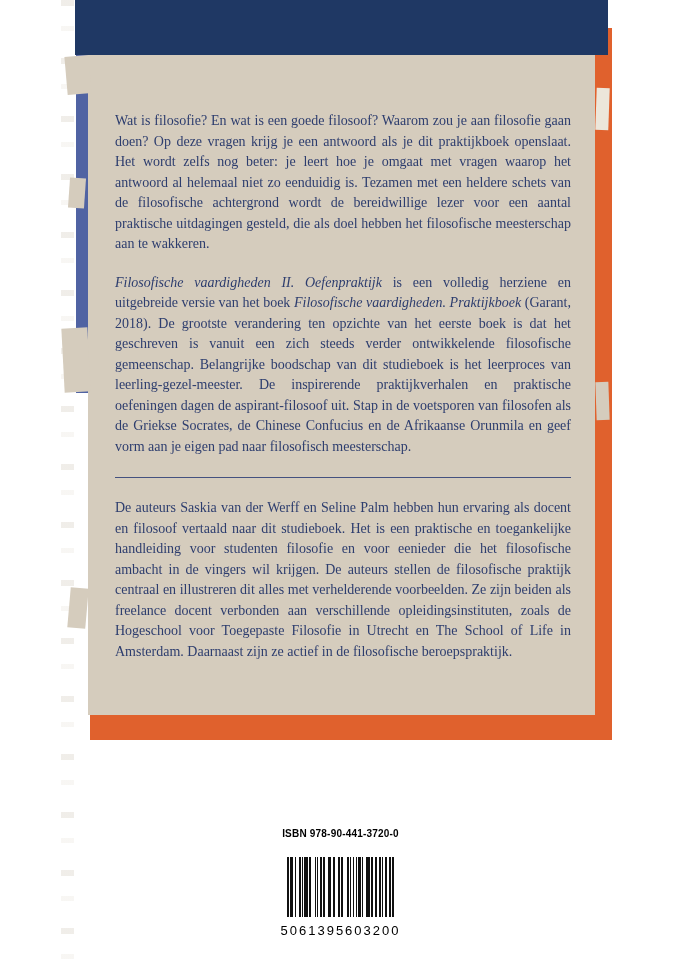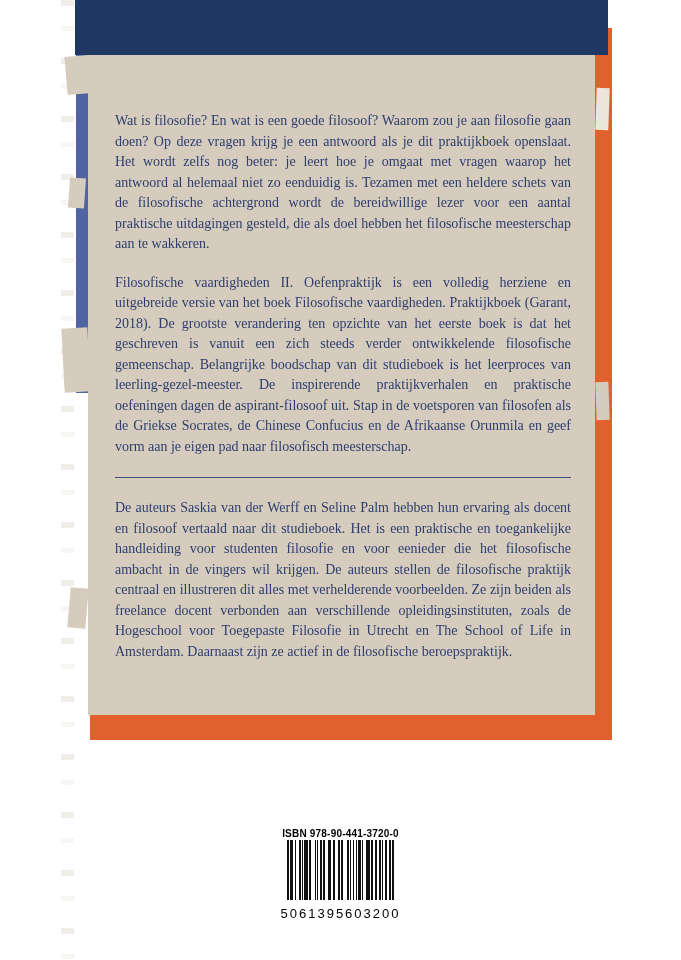--- a/index.html
+++ b/index.html
@@ -39,21 +39,21 @@
     padding: 56px 24px 0 27px;
     overflow: hidden;
   }
   .para {
     margin: 0 0 18px 0;
     font-size: 14px;
     line-height: 20.5px;
     color: var(--text);
     text-align: justify;
   }
-  .para .it { }
+  .para .it { font-style: italic; }
   .divider {
     border: 0;
     border-top: 1px solid var(--divider);
     margin: 20px 0 20px 0;
     height: 0;
   }
   
   .scrap {
     position: absolute;
     background: var(--beige);
@@ -83,21 +83,21 @@
     top: 828px;
     transform: translateX(-50%);
     text-align: center;
   }
   .isbn-label {
     font-family: "Liberation Sans", sans-serif;
     font-size: 10px;
     font-weight: bold;
     color: #000000;
     letter-spacing: 0.2px;
-    margin-bottom: 1px;
+    margin-bottom: 18px;
     white-space: nowrap;
   }
   .bars {
     display: inline-flex;
     align-items: stretch;
     height: 60px;
   }
   .bars .bar { background: var(--barcode_ink); }
   .bars .gap { background: transparent; }
   .barcode-number {

